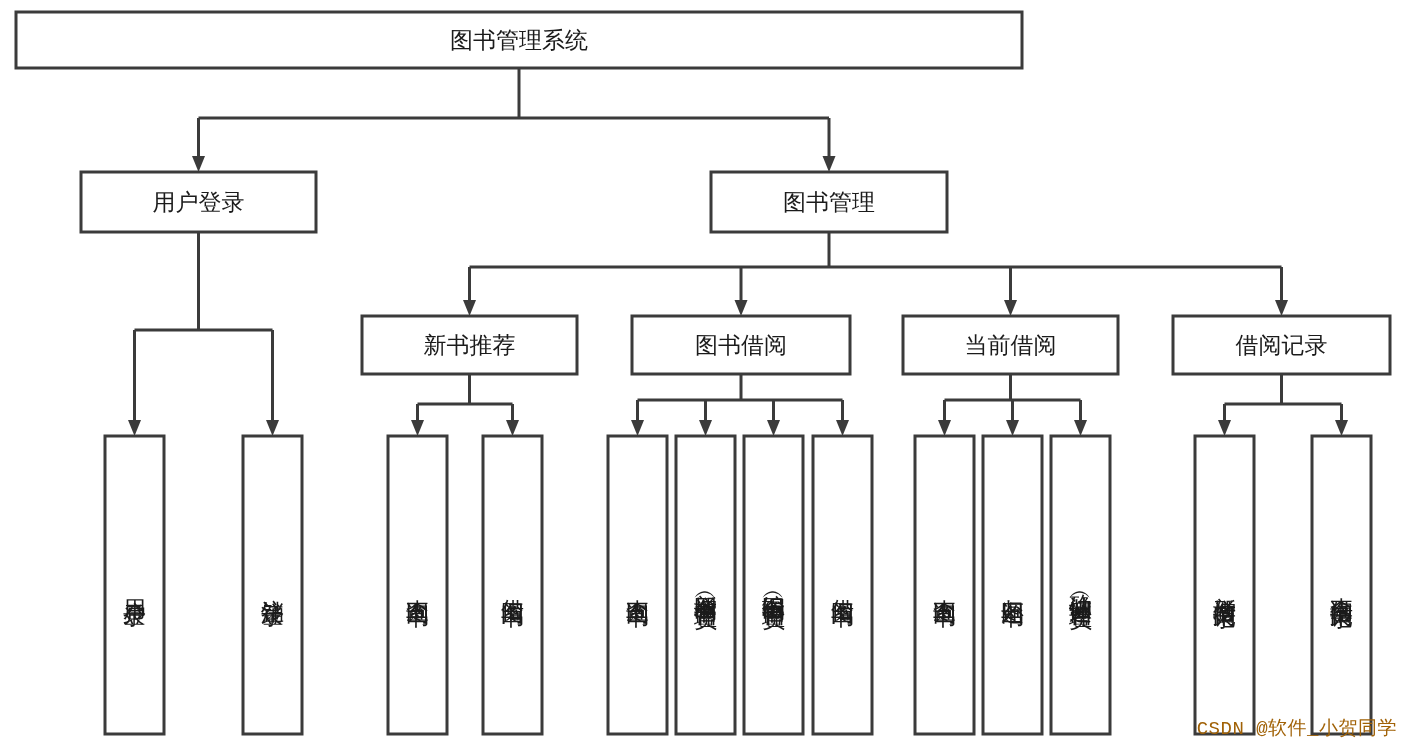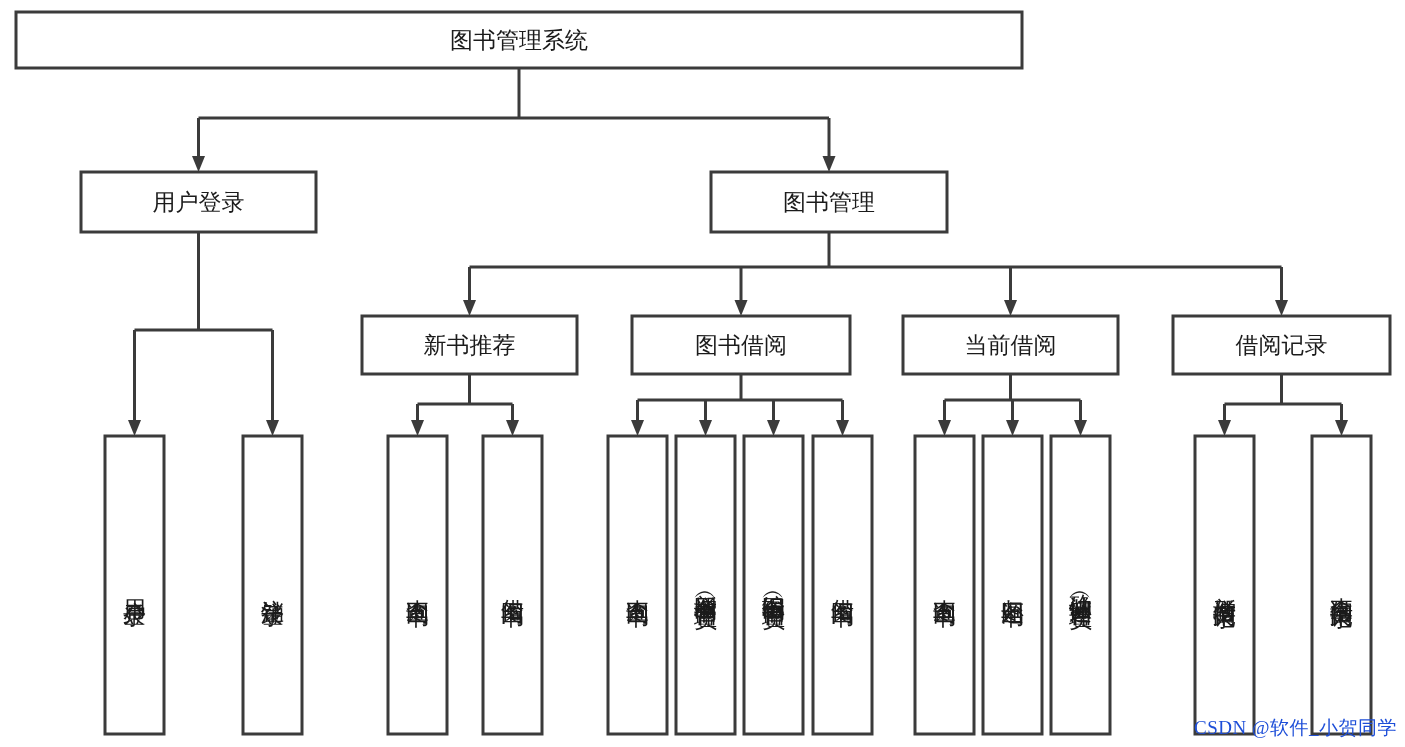--- a/index.html
+++ b/index.html
@@ -61,23 +61,23 @@
     white-space: nowrap;
     display: flex;
     align-items: center;
     justify-content: center;
     pointer-events: none;
   }
   .watermark {
     position: absolute;
     right: 8px;
     bottom: 6px;
-    font-family: Liberation Serif, serif;
+    font-family: Liberation Mono, monospace;
     font-size: 19px;
-    color: #1d4ed8;
+    color: #a16207;
     letter-spacing: 0.5px;
     white-space: nowrap;
   }
 </style>
 </head>
 <body>
 
 <div id="diagram-root">
 
   <svg class="diagram" viewBox="0 0 1405 747" xmlns="http://www.w3.org/2000/svg">

